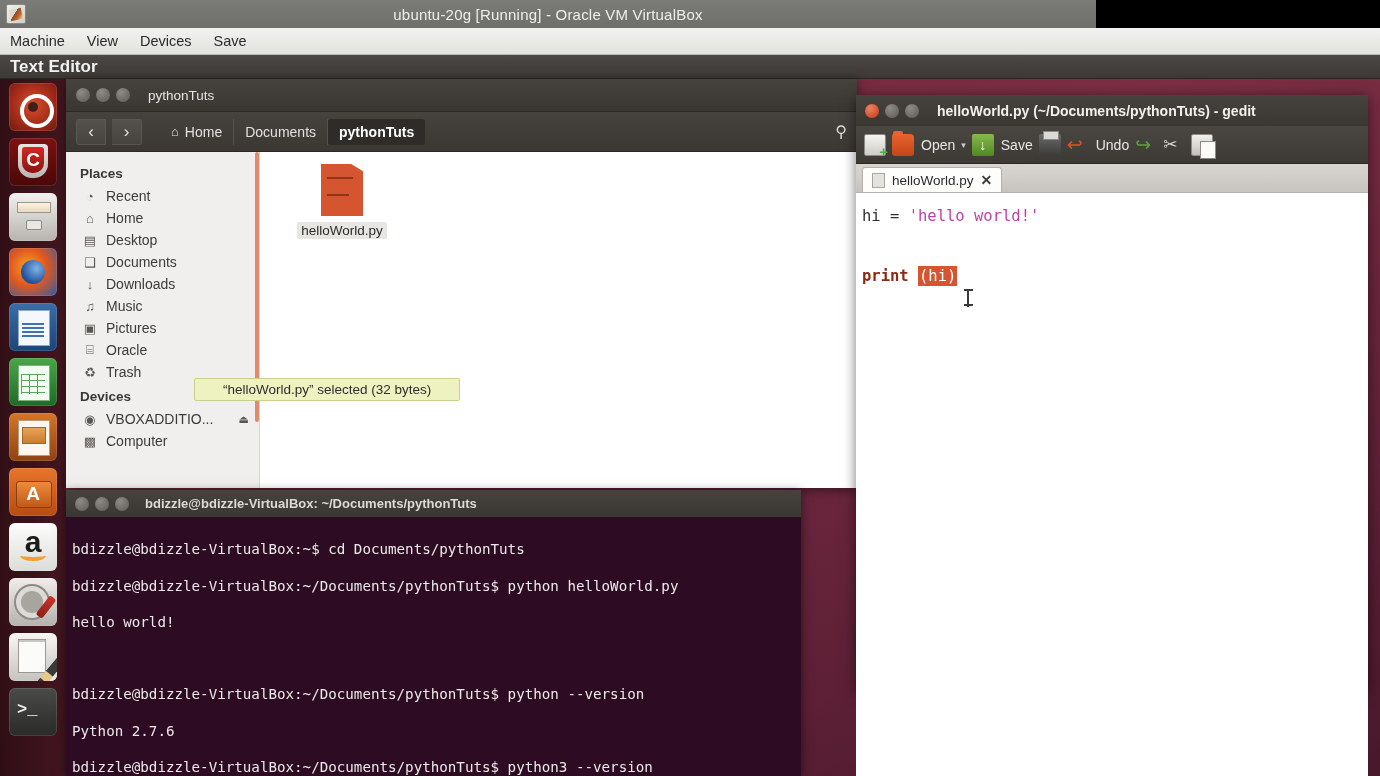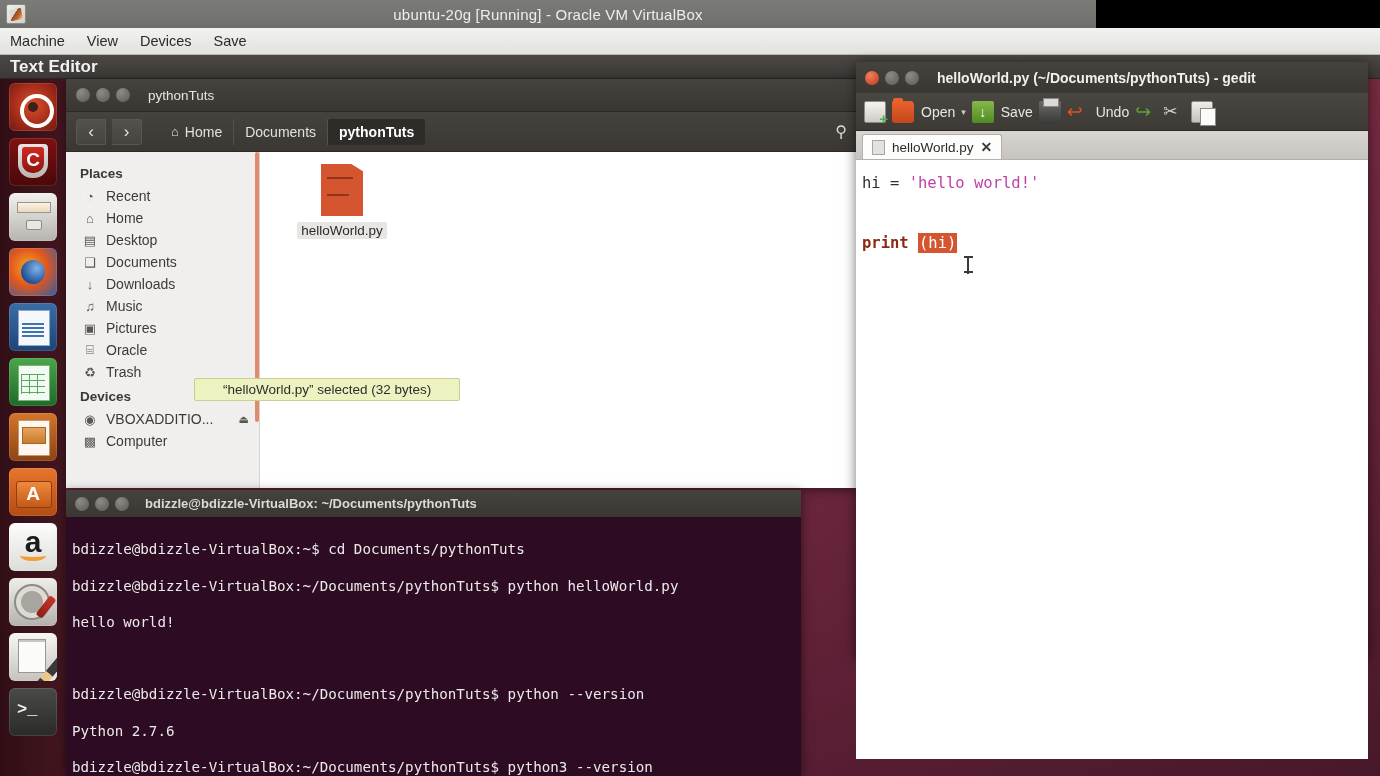--- a/index.html
+++ b/index.html
@@ -278,21 +278,21 @@
   .tm-title { margin-left: 10px; color: #ddd9d5; font-size: 13px; font-weight: bold; }
   .tm-body {
     padding: 5px 16px 0 6px;
     font-family: "DejaVu Sans Mono", "Liberation Mono", monospace;
     font-size: 14.2px; line-height: 18.3px; color: #eceae8;
     background: #2d0b22; height: 259px; overflow: hidden; white-space: pre;
   }
 
   
   .gedit {
-    position: absolute; left: 856px; top: 62px; width: 512px; height: 596px;
+    position: absolute; left: 856px; top: 95px; width: 512px; height: 596px;
     background: #c4b5fd; box-shadow: 0 2px 12px rgba(0,0,0,.55);
   }
   .ge-titlebar {
     height: 31px; background: linear-gradient(#46433f,#3a3733);
     display: flex; align-items: center; padding-left: 9px; gap: 6px;
   }
   .ge-titlebar .wbtn.close { background: radial-gradient(circle at 35% 30%, #f08060, #c0391a); }
   .ge-title { margin-left: 12px; color: #f2f0ee; font-size: 14px; font-weight: bold; }
   .ge-toolbar {
     height: 38px; background: linear-gradient(#4a4743,#3d3a36);

